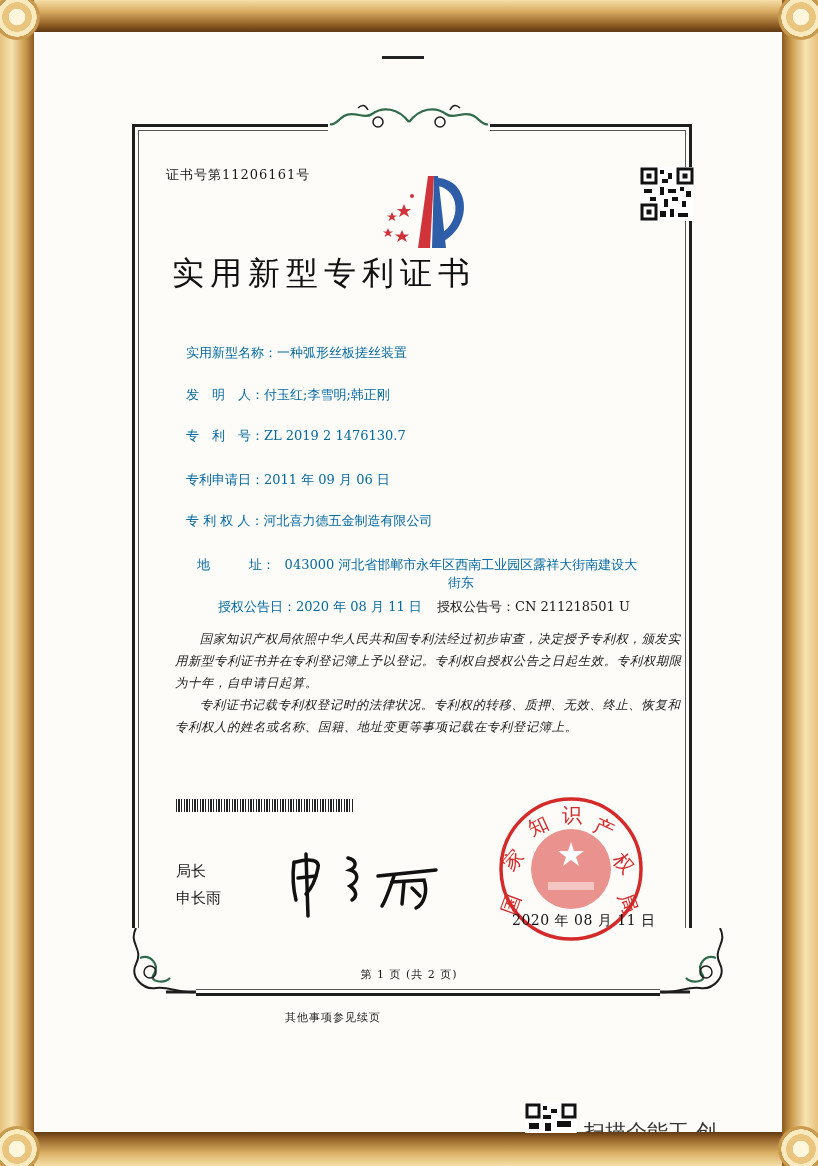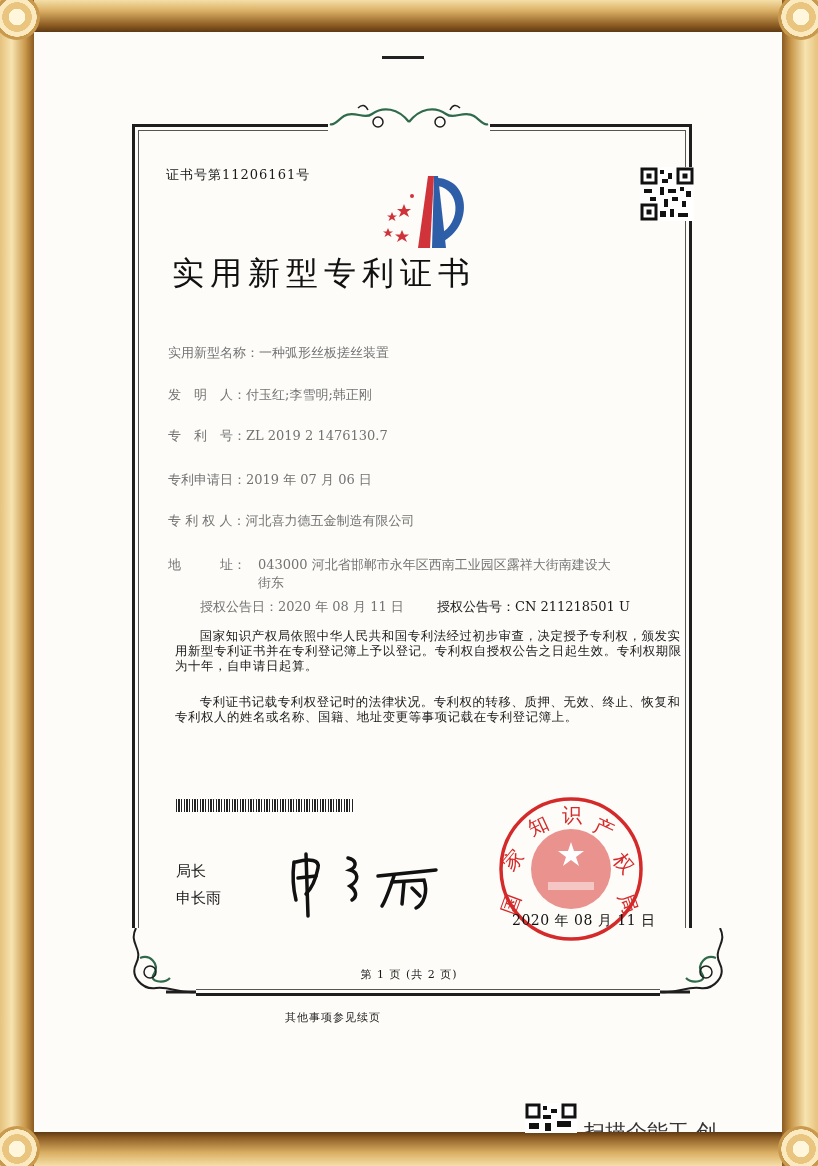--- a/index.html
+++ b/index.html
@@ -43,34 +43,34 @@
 
     .cert-no { position:absolute; left:166px; top:166px; font-size:13px; letter-spacing:1px; }
 
     .logo { position:absolute; left:374px; top:170px; width:100px; height:80px; }
     .qr { position:absolute; left:640px; top:167px; width:54px; height:54px; }
 
     .title { position:absolute; left:0; width:648px; top:252px; text-align:center;
       font-family: "DejaVu Sans", "Liberation Sans", sans-serif;
       font-size:32px; letter-spacing:6px; font-weight:normal; color:#111; }
 
-    .field { position:absolute; left:168px; font-size:13px; line-height:18px; color:#737373; }
+    .field { position:absolute; left:186px; font-size:13px; line-height:18px; color:#0369a1;text-align:center; }
     .field .lbl { display:inline-block; }
     .f1 { top:344px; }
     .f2 { top:386px; }
     .f3 { top:427px; }
     .f4 { top:471px; }
     .f5 { top:512px; }
     .f6 { top:556px; width:460px; }
     .f6 .lbl { width:90px; display:inline-block; vertical-align:top; }
     .f6 .val { display:inline-block; width:360px; vertical-align:top; }
     .f7 { top:598px;margin-left:32px; }
     .f7b { position:absolute; left:437px; top:598px; font-size:13px; }
 
-    .para { position:absolute; left:175px; width:512px; font-size:12.4px; line-height:15px; text-indent:2em; letter-spacing:0.6px; }
+    .para { position:absolute; left:175px; width:512px; font-size:12.4px; line-height:22px; text-indent:2em; letter-spacing:0.6px;font-style:italic; }
     .p1 { top:628px; }
     .p2 { top:694px; }
 
     .barcode { position:absolute; left:176px; top:799px; width:178px; height:13px;
       background: repeating-linear-gradient(90deg,#222 0 1px,#fff 1px 2px,#222 2px 4px,#fff 4px 5px,#222 5px 6px,#fff 6px 8px); }
 
     .director { position:absolute; left:176px; font-family:"DejaVu Sans","Liberation Sans",sans-serif; font-size:15px; }
     .director.role { top:862px; }
     .director.name { top:889px; }
     .signature { position:absolute; left:286px; top:848px; width:160px; height:70px; }
@@ -172,21 +172,21 @@
 <div class="field f1">
   <span class="lbl">实用新型名称：</span><span>一种弧形丝板搓丝装置</span>
 </div>
 <div class="field f2">
   <span class="lbl">发　明　人：</span><span>付玉红;李雪明;韩正刚</span>
 </div>
 <div class="field f3">
   <span class="lbl">专　利　号：</span><span>ZL 2019 2 1476130.7</span>
 </div>
 <div class="field f4">
-  <span class="lbl">专利申请日：</span><span>2019 年 07 月 06 日</span>
+  <span class="lbl">专利申请日：</span><span>2011 年 09 月 06 日</span>
 </div>
 <div class="field f5">
   <span class="lbl">专 利 权 人：</span><span>河北喜力德五金制造有限公司</span>
 </div>
 <div class="field f6">
   <span class="lbl">地　　　址：</span><span class="val">043000 河北省邯郸市永年区西南工业园区露祥大街南建设大街东</span>
 </div>
 <div class="field f7">
   <span class="lbl">授权公告日：</span><span>2020 年 08 月 11 日</span>
 </div>

